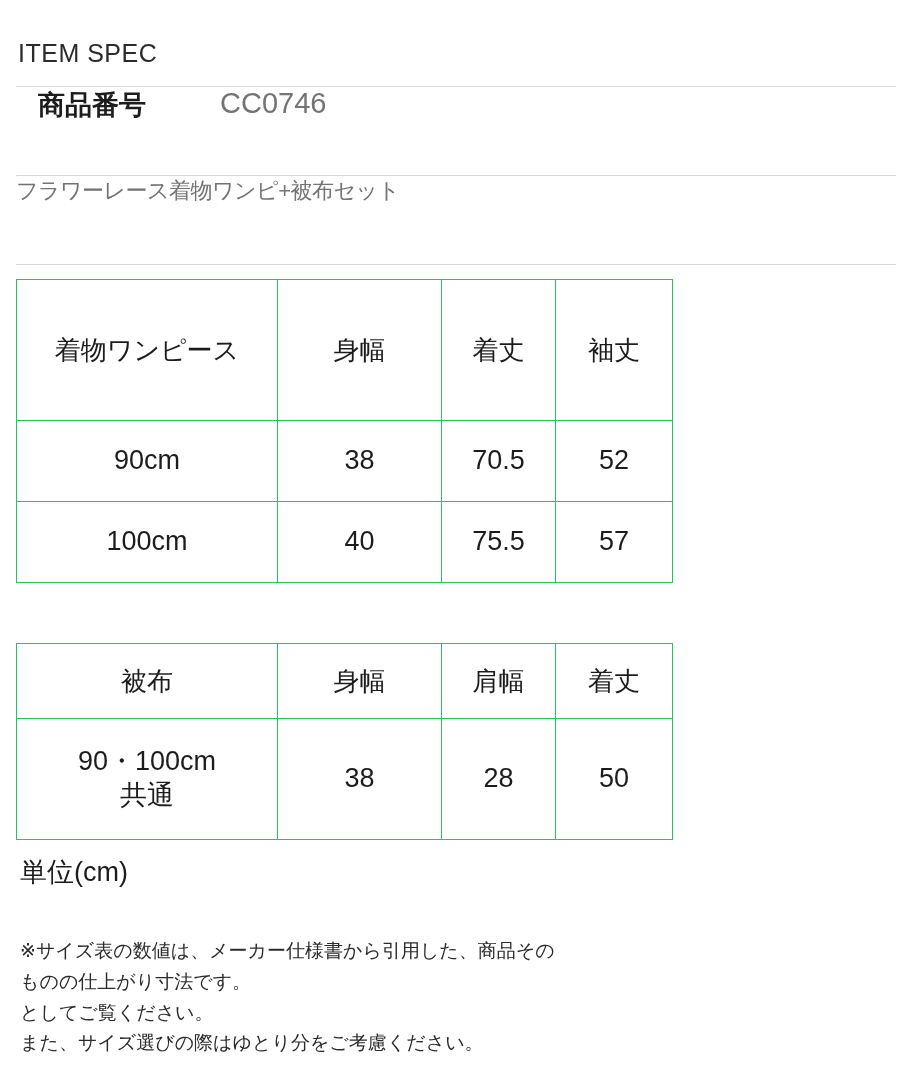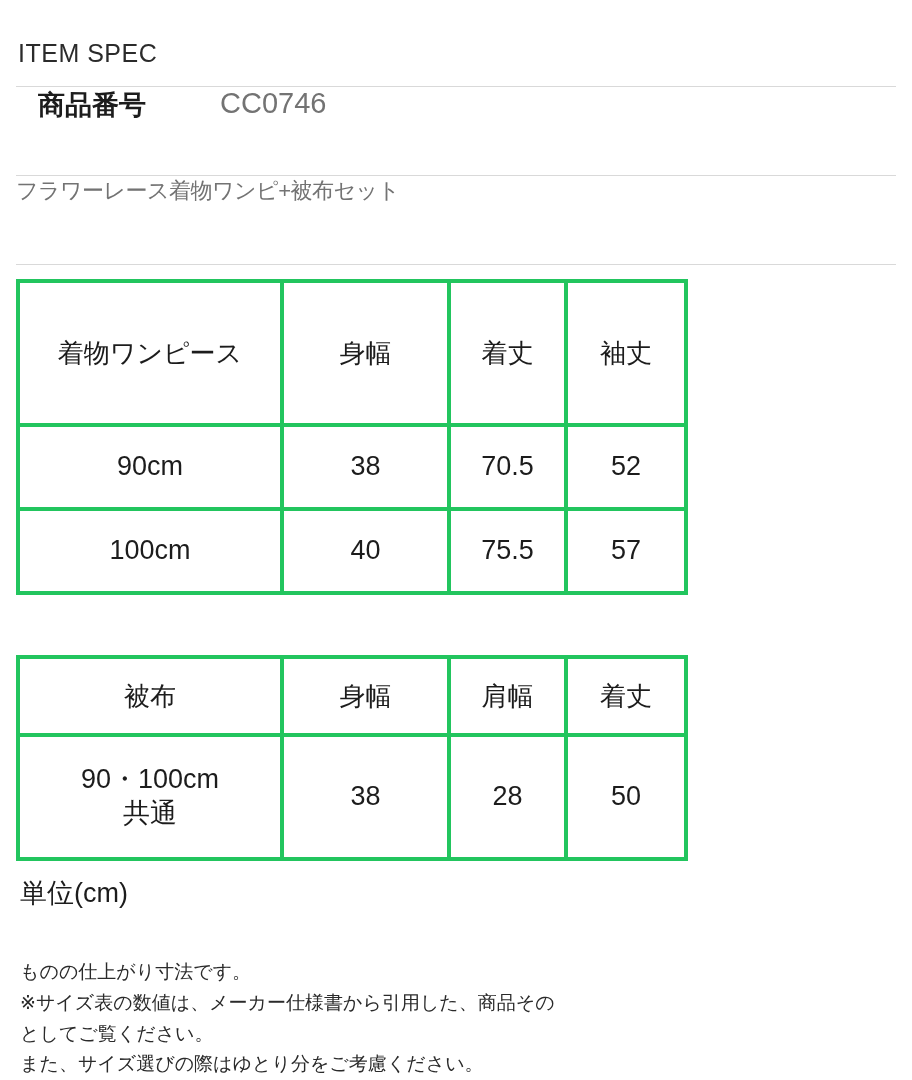--- a/index.html
+++ b/index.html
@@ -76,21 +76,21 @@
     flex: 1 1 auto;
     padding-right: 10px;
   }
   table.sizetab {
     border-collapse: collapse;
     width: 620px;
     table-layout: fixed;
     margin-bottom: 8px;
   }
   table.sizetab td {
-    border: 4px solid #22c55e;
+    border: 1px solid #22c55e;
     text-align: center;
     vertical-align: middle;
     font-size: 27px;
     color: #1c1c1c;
     padding: 6px 4px;
     line-height: 1.25;
   }
   table.sizetab td.hdr {
     font-size: 26px;
   }
@@ -184,22 +184,22 @@
           <td class="c2">38</td>
           <td class="c3">28</td>
           <td class="c4">50</td>
         </tr>
       </tbody>
         </table>
 
       <div class="unit">単位(cm)</div>
 
       <div class="note">
+        <p>※サイズ表の数値は、メーカー仕様書から引用した、商品その</p>
         <p>ものの仕上がり寸法です。</p>
-        <p>※サイズ表の数値は、メーカー仕様書から引用した、商品その</p>
         <p>としてご覧ください。</p>
         <p>また、サイズ選びの際はゆとり分をご考慮ください。</p>
       </div>
 
     </div>
   </div>
 
 </div>
 
 </body></html>

